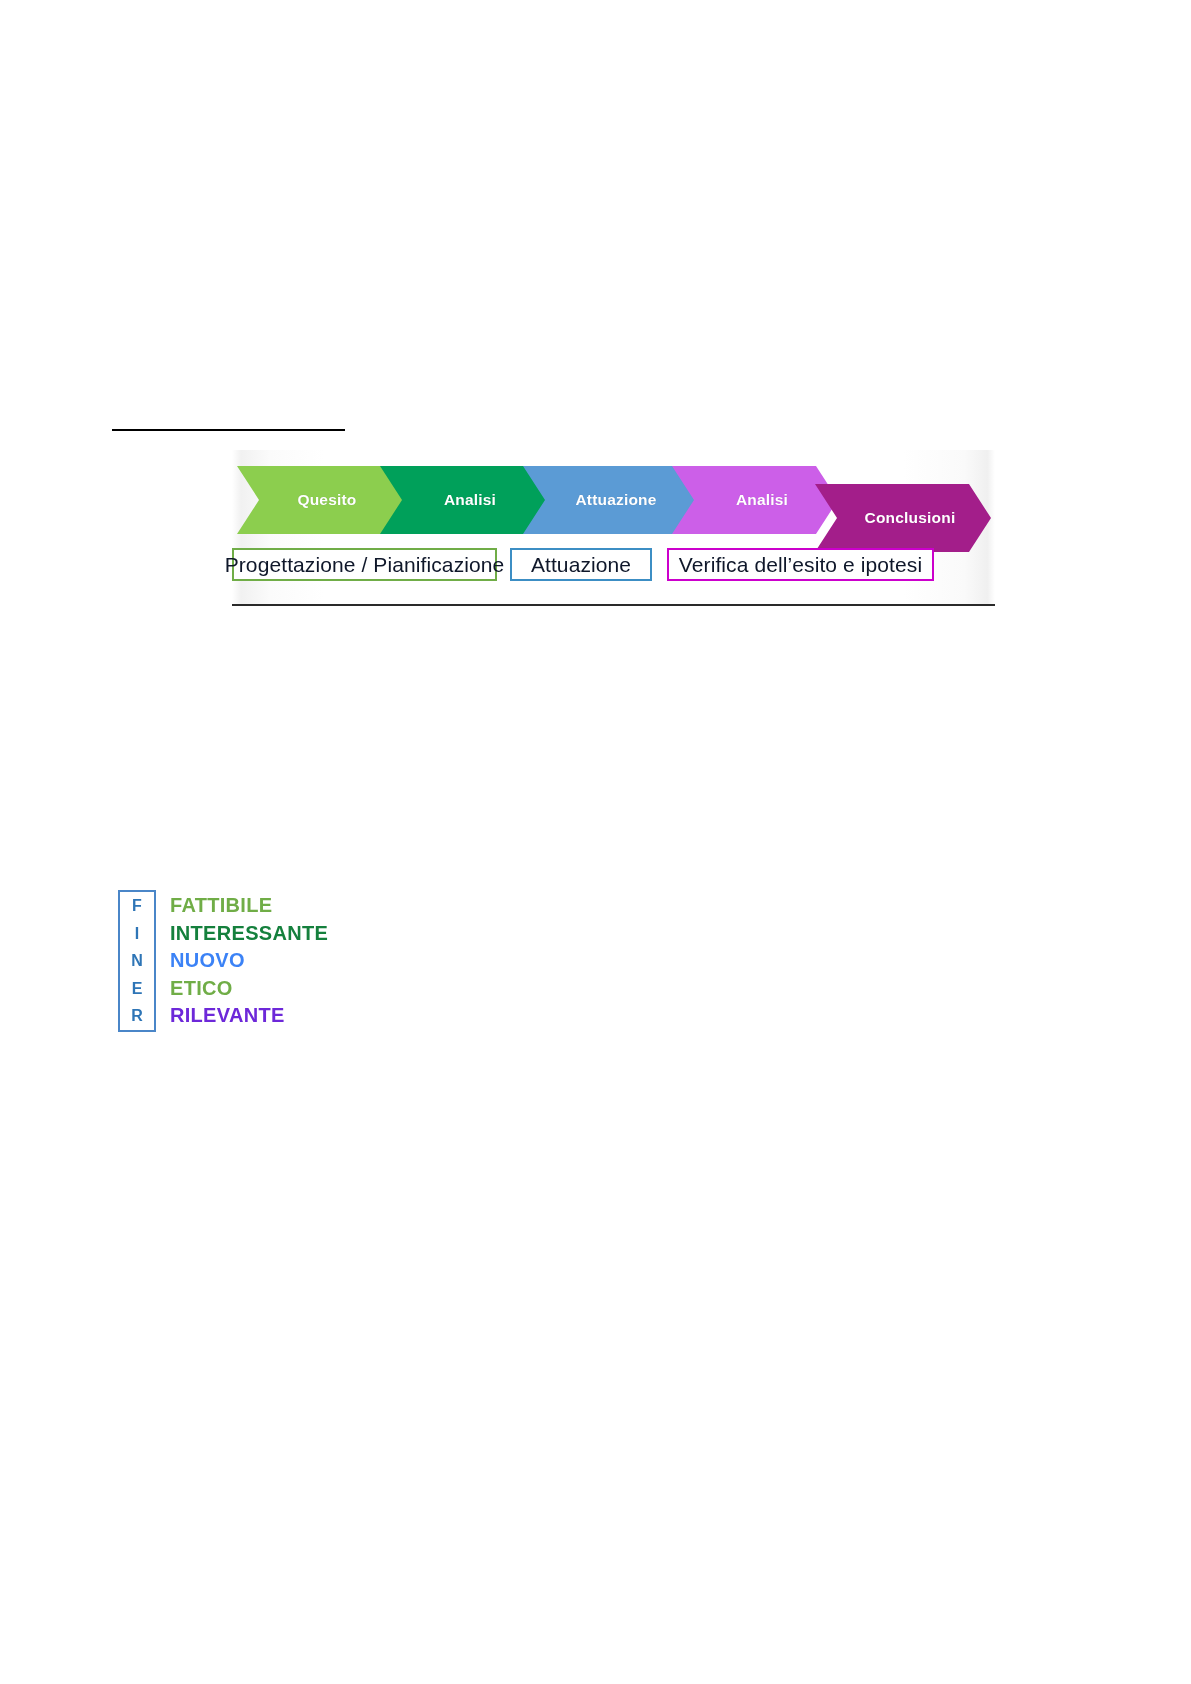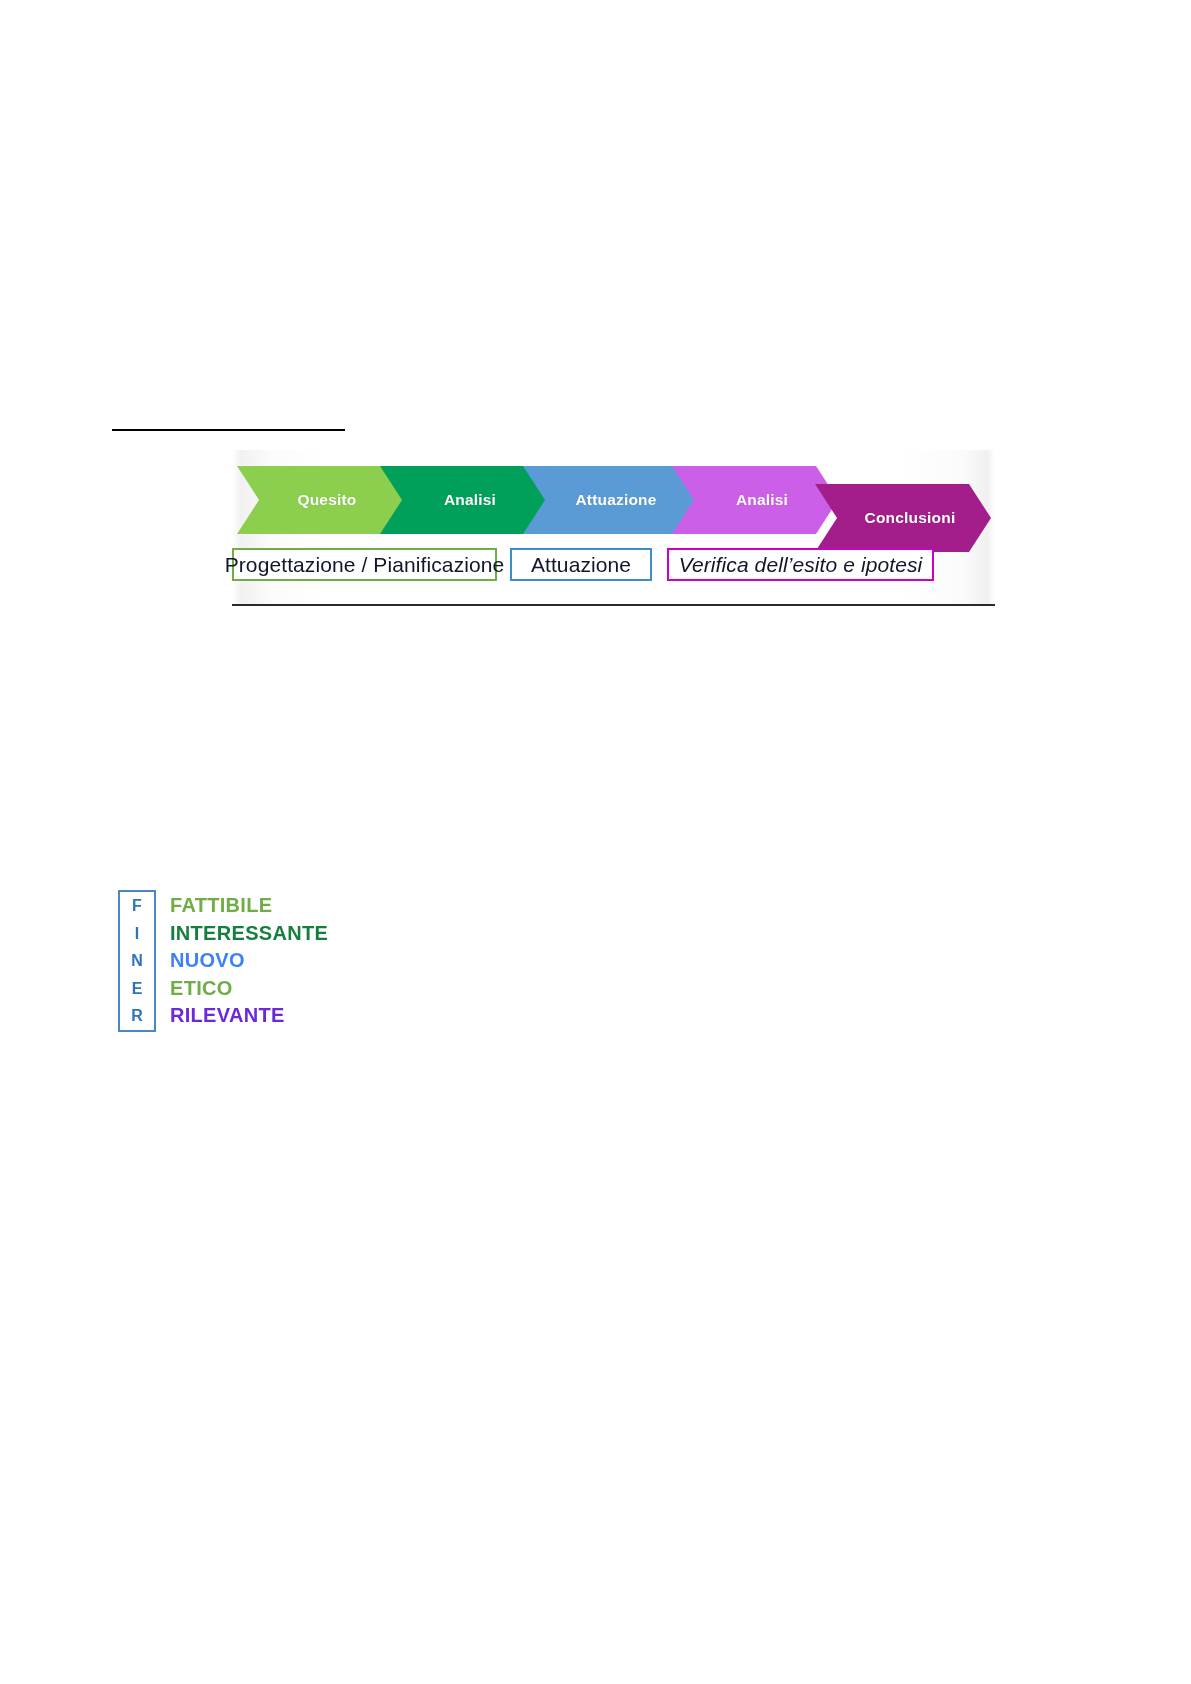--- a/index.html
+++ b/index.html
@@ -195,21 +195,21 @@
       </div>
     </div>
 
     <div class="caption-row">
       <div class="caption-box cap0" style="border-color: rgb(112, 173, 71);">
         <span>Progettazione / Pianificazione</span>
       </div>
       <div class="caption-box cap1" style="border-color: rgb(60, 142, 196);">
         <span>Attuazione</span>
       </div>
-      <div class="caption-box cap2" style="border-color: rgb(204, 0, 204); font-style: italic;">
+      <div class="caption-box cap2" style="border-color: rgb(204, 0, 204);">
         <span>Verifica dell’esito e ipotesi</span>
       </div>
     </div>
 
   </div>
 
   <div class="finer">
     <div class="finer-letters" style="border-color: rgb(74, 134, 200);">
       <span style="color: rgb(46, 117, 182);">F</span>
       <span style="color: rgb(46, 117, 182);">I</span>

